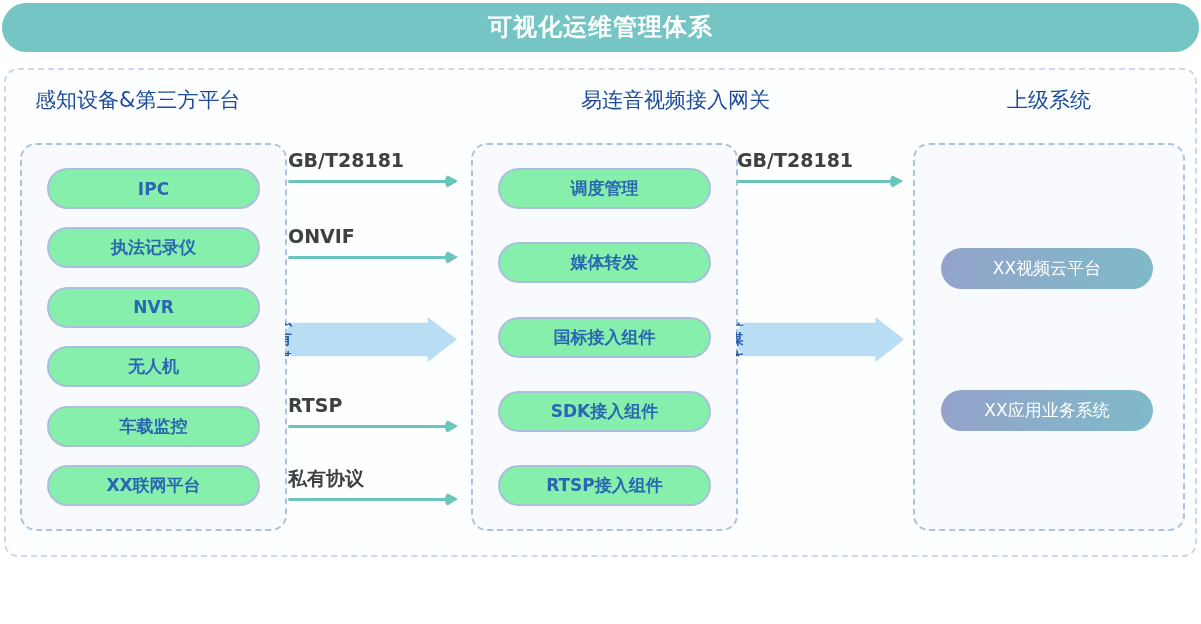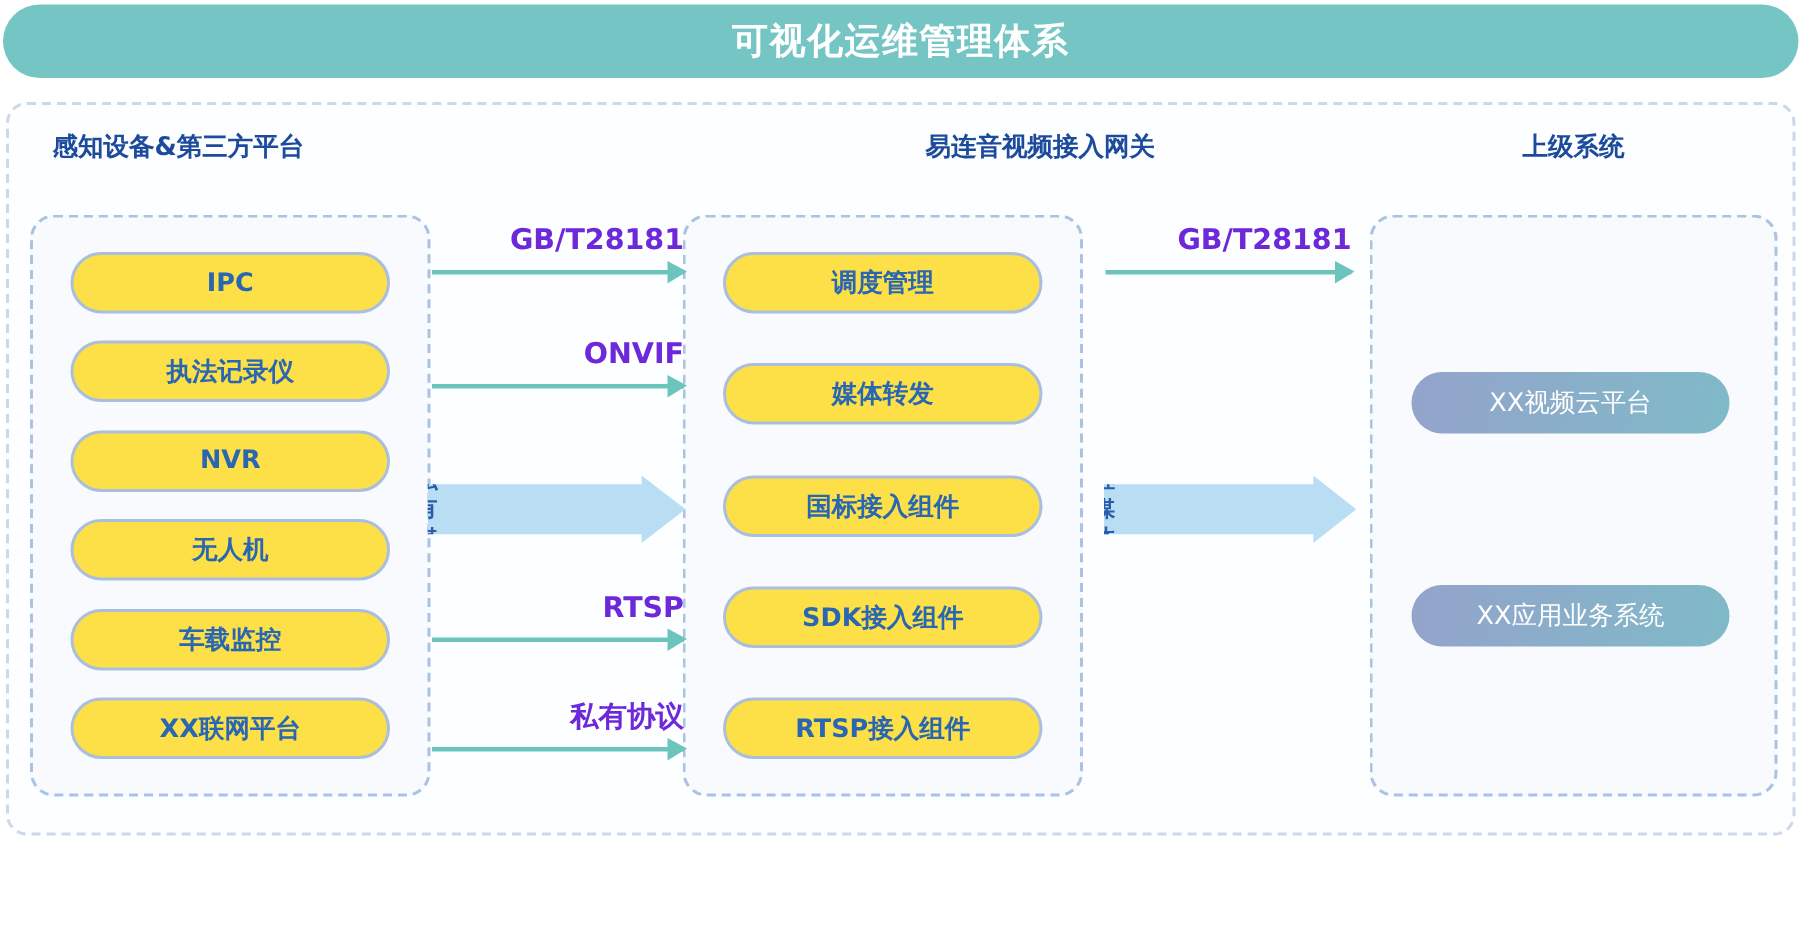--- a/index.html
+++ b/index.html
@@ -1,58 +1,58 @@
 <!DOCTYPE html>
 <html><head>
 <meta charset="utf-8">
 <style>
-  * { margin:0; padding:0; box-sizing:border-box; }
+  * { margin:0; padding:0; box-sizing:border-box;border-radius:27px; }
   html,body { width:1201px; height:624px; background:#ffffff; font-family:"DejaVu Sans","Liberation Sans",sans-serif; overflow:hidden; }
   .stage { position:relative; width:1201px; height:624px; background:#ffffff; }
 
   
   .banner { position:absolute; left:2px; width:1197px; border-radius:27px; color:#ffffff;
             font-size:24px; font-weight:700; text-align:center; letter-spacing:1px; }
   .banner.top { top:3px; height:49px; line-height:49px; background:#74c5c4; }
   .banner.bottom { top:570px; height:52px; line-height:52px; background:#57a8db; }
 
   
   .outer-frame { position:absolute; left:4px; top:68px; width:1193px; height:489px;
                  border:2px dashed #ccd9ea; border-radius:14px; background:#fdfeff; }
 
   
-  .col-title { position:absolute; top:86px; font-size:17px; font-weight:700; color:#1c4b9c; }
+  .col-title { position:absolute; top:86px; font-size:21px; font-weight:400; color:#1c4b9c; }
   .col-title.left  { left:35px; }
   .col-title.mid   { left:480px; width:290px; text-align:right; }
   .col-title.right { left:913px; width:272px; text-align:center; }
 
   
   .group-box { position:absolute; top:143px; height:388px; border:2px dashed #a9c3e3;
                border-radius:16px; background:#f8fafd; }
   .group-box.left { left:20px;  width:267px; }
-  .group-box.mid  { left:455px; width:267px; }
+  .group-box.mid  { left:471px; width:267px; }
   .group-box.right{ left:913px; width:272px; }
   .pill-stack { width:100%; height:100%; display:flex; flex-direction:column;
                 align-items:center; justify-content:space-between; padding:23px 0; }
 
-  .pill { width:213px; height:41px; background:#fde047; border:2px solid #aabfde; border-radius:21px;
+  .pill { width:213px; height:41px; background:#86efac; border:2px solid #aabfde; border-radius:21px;
           display:flex; align-items:center; justify-content:center;
           font-size:17px; font-weight:600; color:#2a67b2; }
 
   .grad-pill { position:absolute; left:26px; width:212px; height:41px; border-radius:21px;
                background:linear-gradient(100deg,#94a3cb 0%,#7fbac8 100%);
                display:flex; align-items:center; justify-content:center;
                font-size:17px; font-weight:400; color:#ffffff; }
   .grad-pill.p1 { top:103px; }
   .grad-pill.p2 { top:245px; }
 
   
   .h-arrow { position:absolute; }
-  .h-arrow-label { height:24px; line-height:24px; text-align:right;
-                   font-size:19px; font-weight:600; color:#6d28d9; }
+  .h-arrow-label { height:24px; line-height:24px; text-align:left;
+                   font-size:19px; font-weight:600; color:#404040; }
   .h-arrow-line { position:relative; height:3px; background:#6cc5bd; margin-top:8px; }
   .h-arrow-head { position:absolute; right:-2px; top:-6px; width:0; height:0;
                   border-left:13px solid #6cc5bd; border-top:7px solid transparent;
                   border-bottom:8px solid transparent; }
 
   
   .block-arrow { position:absolute; top:317px; height:45px; background:#b9def4;
                  clip-path:polygon(0% 13%,83% 13%,83% 0%,100% 50%,83% 100%,83% 87%,0% 87%);
                  display:flex; align-items:center; justify-content:center; padding-right:14%;
                  font-size:15px; font-weight:700; color:#2b5cab; }

